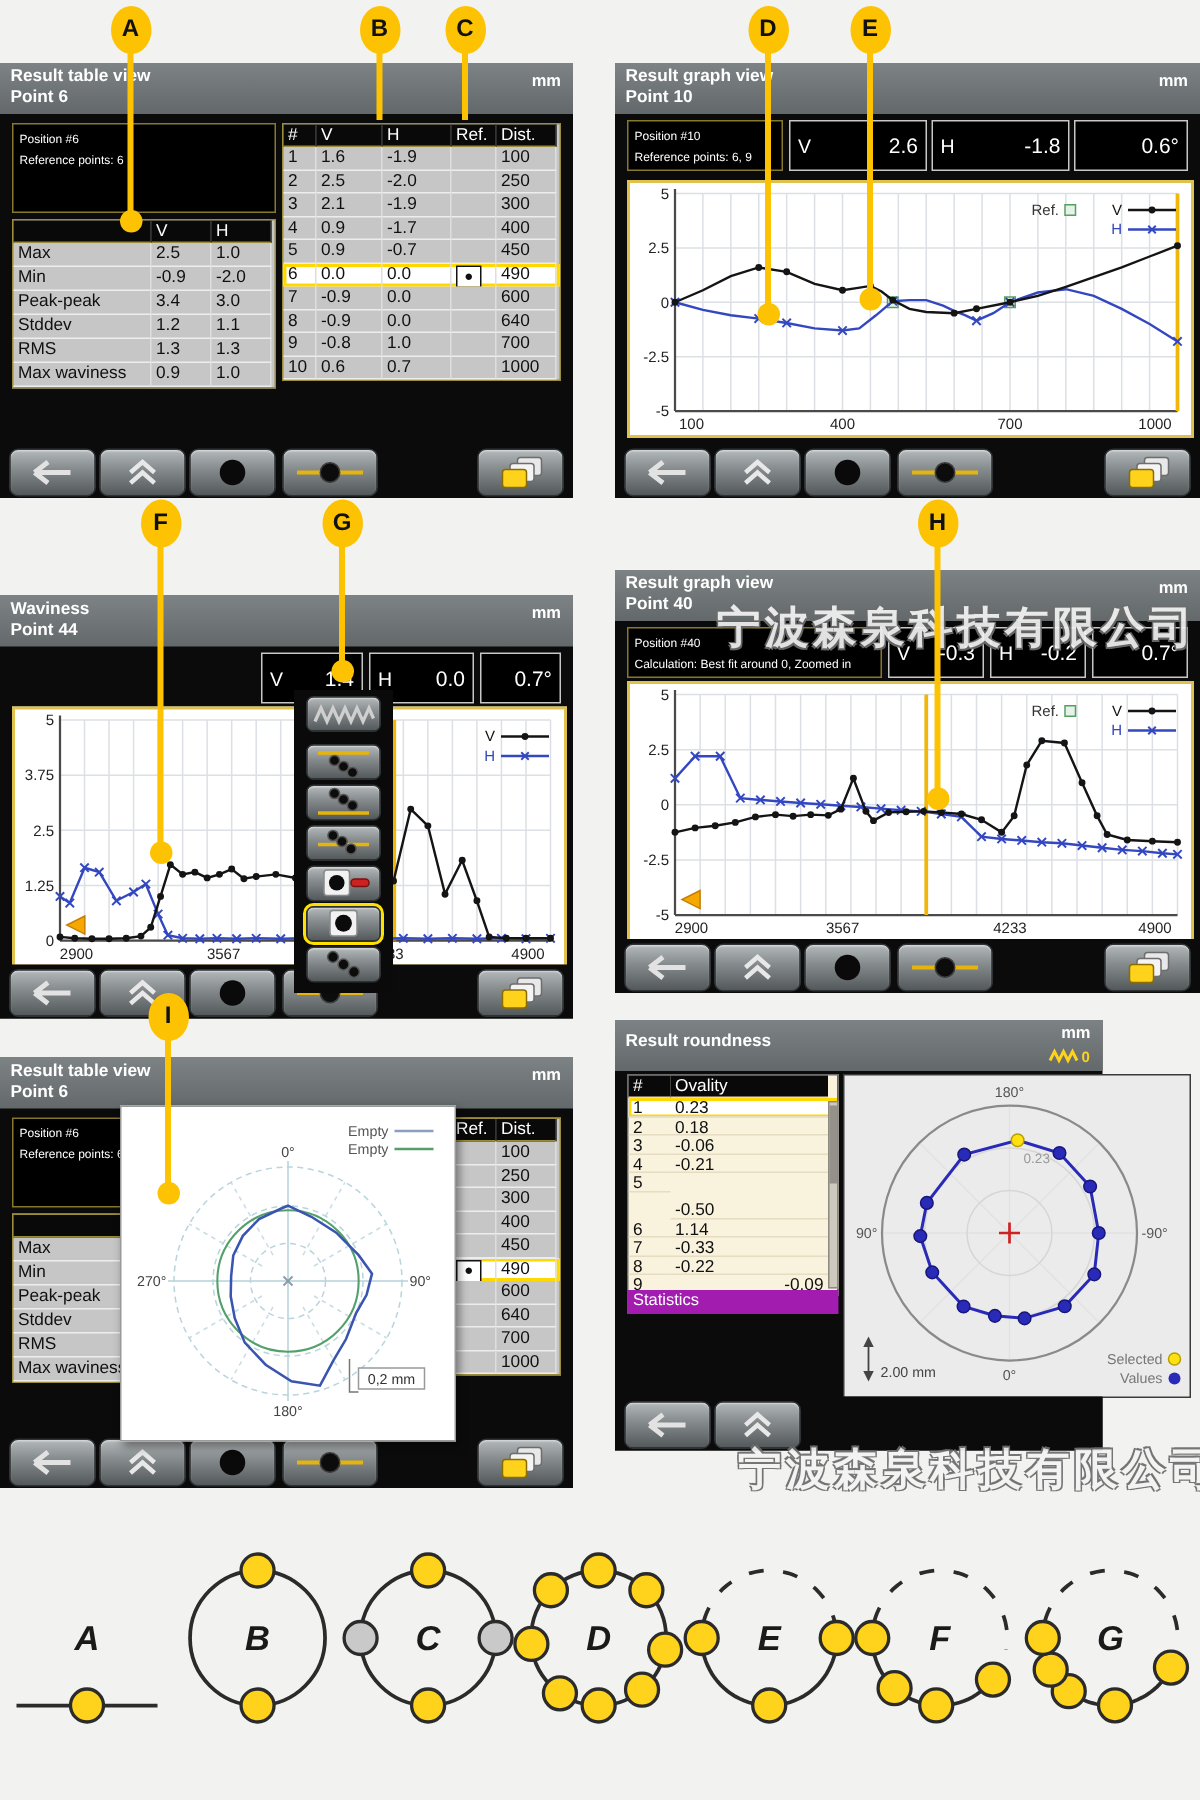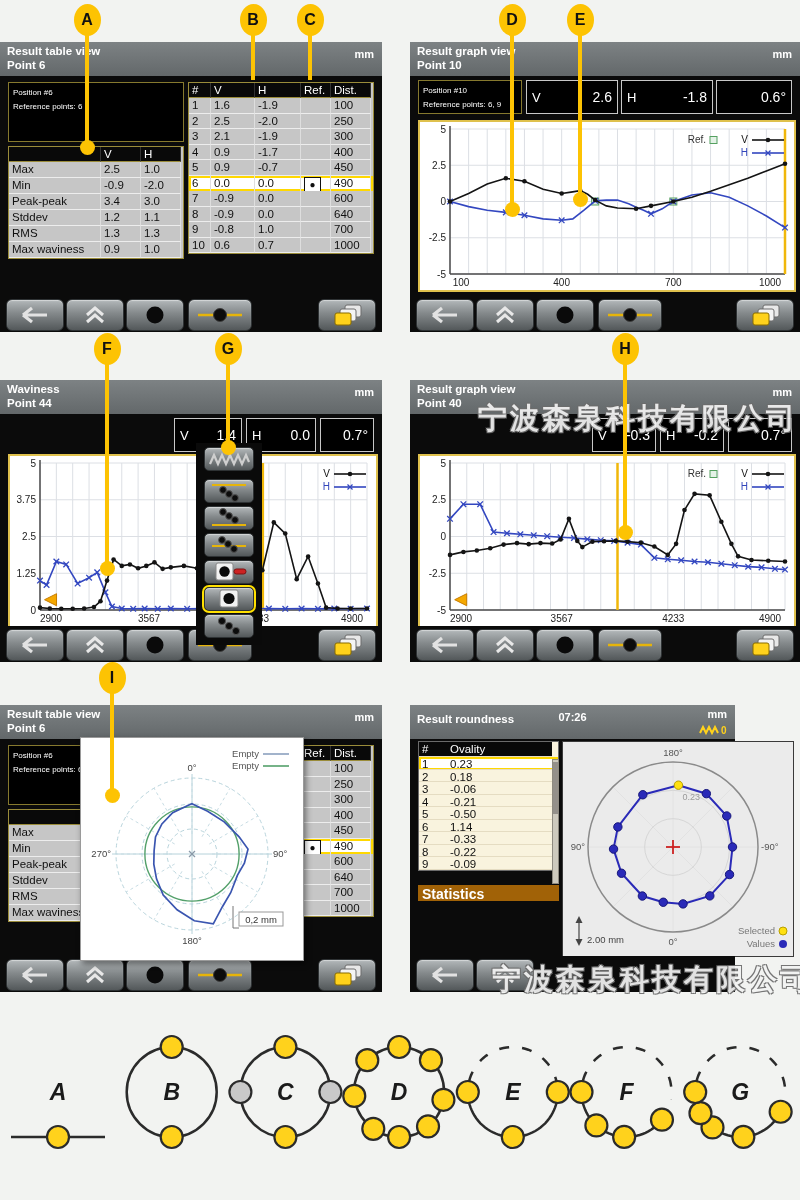--- a/index.html
+++ b/index.html
@@ -33,21 +33,21 @@
         background:linear-gradient(#b3b8ba,#868b8d 42%,#53585a);box-shadow:inset 0 1px 1px rgba(255,255,255,.45);
         display:flex;align-items:center;justify-content:center;flex:none;box-sizing:border-box;}
   .mbtn.sel{outline:2px solid #ffe000;}
   .mbtn.first{margin-bottom:8px;}
   .co-line{position:absolute;width:4px;background:#fdc303;z-index:7;}
   .co-circle{position:absolute;width:27px;height:32px;border-radius:50%;background:#fdc303;color:#111;
              font-size:16px;font-weight:bold;text-align:center;line-height:32px;z-index:8;}
   .co-dot{position:absolute;width:15px;height:15px;border-radius:50%;background:#fdc303;z-index:7;}
   .wm{position:absolute;z-index:6;font-size:29px;font-weight:bold;letter-spacing:3px;color:#f3f3f3;white-space:nowrap;
       text-shadow:1px 1px 0 #6c6c6c,-1px -1px 0 #6c6c6c,1px -1px 0 #6c6c6c,-1px 1px 0 #6c6c6c;opacity:.93;}
-  .statbar{position:absolute;background:#a16207;color:#fff;font-size:14px;font-weight:bold;padding:1px 4px;box-sizing:border-box;}
+  .statbar{position:absolute;background:#a21caf;color:#fff;font-size:11px;font-weight:normal;padding:1px 4px;box-sizing:border-box;}
   .statlines{position:absolute;background:#c6c6c6;color:#0d0d0d;font-size:11.5px;padding:3px 5px;line-height:1.5;box-sizing:border-box;}
   .sbar{position:absolute;width:7px;background:#cdc9bd;border:1px solid #8e8a80;box-sizing:border-box;}
   .sthumb{position:absolute;left:0;width:100%;height:42%;top:2%;background:#94908a;}
   svg text{font-family:"Liberation Sans",sans-serif;}
 </style>
 </head>
 <body>
 
 <div class="page">
 
@@ -338,21 +338,21 @@
         <div class="tbtn" style="right: 6px;">
           <svg width="40" height="26">
             <rect x="18" y="3" width="16" height="12" rx="2" fill="#e8e8e8" stroke="#6d6d6d"></rect>
             <rect x="13" y="7" width="16" height="12" rx="2" fill="#f4f4f4" stroke="#6d6d6d"></rect>
             <rect x="8" y="11" width="16" height="12" rx="2" fill="#ffd21c" stroke="#8a6d00"></rect>
           </svg>
         </div>
       </div>
   </section>
 
-  <section class="panel" style="left:0;top:380px;width:382px;height:282px">
+  <section class="panel" style="left:0;top:397px;width:382px;height:282px">
     <div class="titlebar">
       <div class="t1">Waviness</div>
       <div class="t2">Point 44</div>
       <div class="unit">mm</div>
     </div>
     <div class="valuebox" style="left:174px;top:38px;width:68px;height:34px">
       <span class="lbl">V</span>
         <span>1.4</span>
     </div>
     <div class="valuebox" style="left:246px;top:38px;width:70px;height:34px">
@@ -583,20 +583,24 @@
         </div>
       </div>
   </section>
 
   <section class="panel" style="left:410px;top:380px;width:390px;height:282px">
     <div class="titlebar">
       <div class="t1">Result graph view</div>
       <div class="t2">Point 40</div>
       <div class="unit">mm</div>
     </div>
+    <div class="infobox" style="left:8px;top:38px;width:170px;height:34px">
+      <div>Position #40</div>
+      <div>Calculation: Best fit around 0, Zoomed in</div>
+    </div>
     <div class="valuebox" style="left:182px;top:38px;width:64px;height:34px">
       <span class="lbl">V</span>
         <span>-0.3</span>
     </div>
     <div class="valuebox" style="left:250px;top:38px;width:64px;height:34px">
       <span class="lbl">H</span>
         <span>-0.2</span>
     </div>
     <div class="valuebox" style="left:318px;top:38px;width:64px;height:34px;justify-content:flex-end">
       <span>0.7°</span>
@@ -960,24 +964,23 @@
         <text x="178" y="19" text-anchor="end" font-size="9.5" fill="#555">Empty</text>
         <line x1="182" y1="16" x2="208" y2="16" stroke="#8ba0be" stroke-width="1.6"></line>
         <text x="178" y="31" text-anchor="end" font-size="9.5" fill="#555">Empty</text>
         <line x1="182" y1="28" x2="208" y2="28" stroke="#53a06a" stroke-width="1.6"></line>
         <polyline points="152,168 152,190 158,190" fill="none" stroke="#777" stroke-width="1"></polyline>
         <rect x="158" y="174" width="44" height="14" fill="#fff" stroke="#999"></rect>
         <text x="180" y="184.5" text-anchor="middle" font-size="9.5" fill="#333">0,2 mm</text>
       </svg>
   </div>
 
-  <section class="panel" style="left:410px;top:705px;width:325px;height:287px">
+  <section class="panel" style="left:410px;top:680px;width:325px;height:287px">
     <div class="titlebar">
       <div class="t1" style="top:8px">Result roundness</div>
-      <div class="tc">07:26</div>
       <div class="unit" style="top:3px">mm</div>
       <div style="position:absolute;right:6px;top:17px">
         <svg width="30" height="12">
             <polyline points="1,9 4,3 7,9 10,3 13,9 16,3 19,9" fill="none" stroke="#ffd21c" stroke-width="2"></polyline>
             <text x="22" y="10" font-size="10" font-weight="bold" fill="#ffd21c">0</text>
           </svg>
       </div>
     </div>
     <div class="gtbl cream" id="p6table" style="left:8px;top:36px;width:141px;border-color:#6b6b6b;background:#f9f3de">
         <div class="trow thead">
@@ -995,37 +998,37 @@
         <div class="trow">
           <div class="tcell" style="width: 28px; height: 12.5px;">3</div>
           <div class="tcell" style="width: 105px; height: 12.5px;">-0.06</div>
         </div>
         <div class="trow">
           <div class="tcell" style="width: 28px; height: 12.5px;">4</div>
           <div class="tcell" style="width: 105px; height: 12.5px;">-0.21</div>
         </div>
         <div class="trow">
           <div class="tcell" style="width: 28px; height: 12.5px;">5</div>
-          <div class="tcell" style="width: 105px; height: 12.5px;">-0.50</div>
+          <div class="tcell" style="width: 105px; height: 12.5px; margin-top: 18px;">-0.50</div>
         </div>
         <div class="trow">
           <div class="tcell" style="width: 28px; height: 12.5px;">6</div>
           <div class="tcell" style="width: 105px; height: 12.5px;">1.14</div>
         </div>
         <div class="trow">
           <div class="tcell" style="width: 28px; height: 12.5px;">7</div>
           <div class="tcell" style="width: 105px; height: 12.5px;">-0.33</div>
         </div>
         <div class="trow">
           <div class="tcell" style="width: 28px; height: 12.5px;">8</div>
           <div class="tcell" style="width: 105px; height: 12.5px;">-0.22</div>
         </div>
         <div class="trow">
           <div class="tcell" style="width: 28px; height: 12.5px;">9</div>
-          <div class="tcell" style="width: 105px; height: 12.5px;">-0.09</div>
+          <div class="tcell" style="width: 105px; height: 12.5px; text-align: right;">-0.09</div>
         </div>
       </div>
     <div class="sbar" style="left:142px;top:54px;height:125px">
         <div class="sthumb"></div>
       </div>
     <div class="statbar" style="left:8px;top:180px;width:141px;height:16px">Statistics</div>
     <svg class="polarbg" id="polar6" width="230" height="214" style="left:152px;top:36px">
         <line x1="110" y1="105" x2="110" y2="20" stroke="#e2e2e2" stroke-width="1"></line>
         <line x1="110" y1="105" x2="170.10407640085654" y2="44.89592359914346" stroke="#e2e2e2" stroke-width="1"></line>
         <line x1="110" y1="105" x2="195" y2="105" stroke="#e2e2e2" stroke-width="1"></line>

